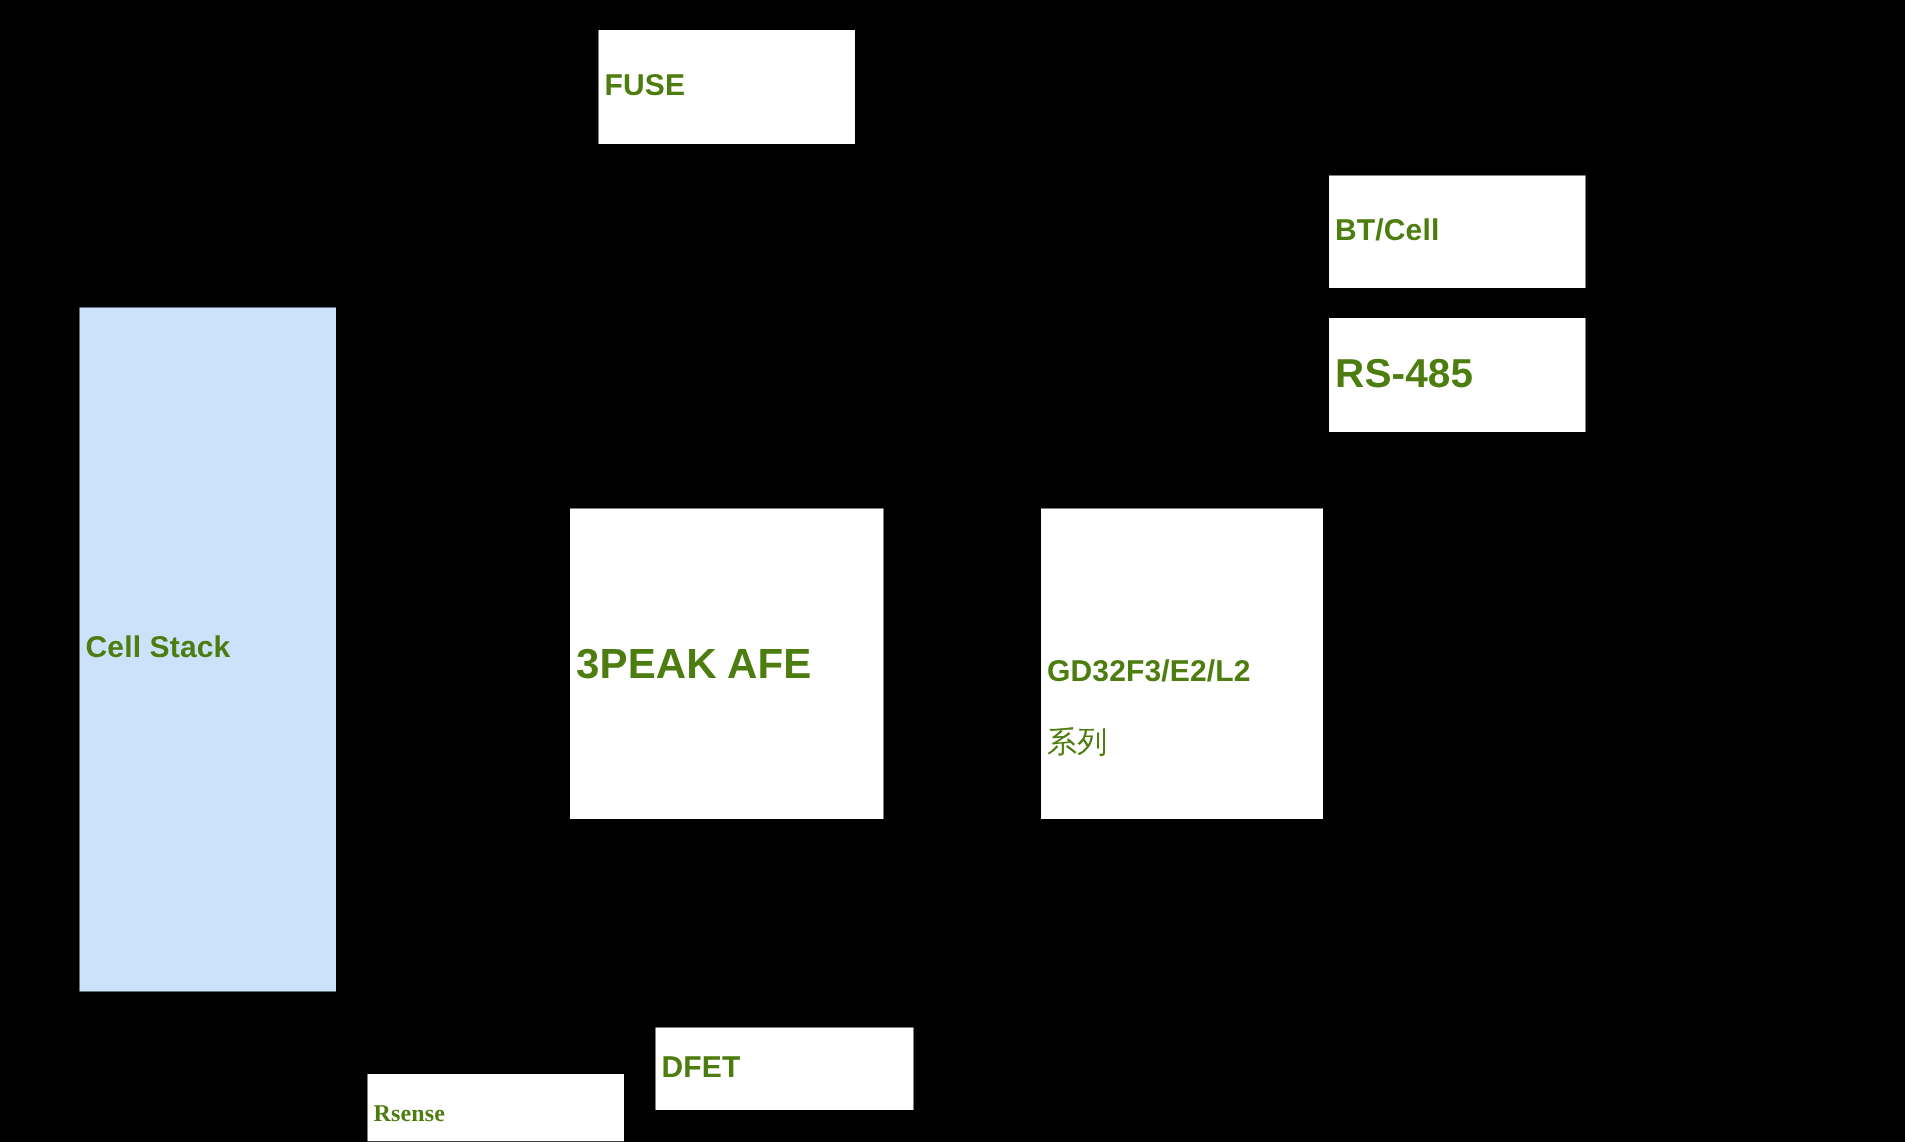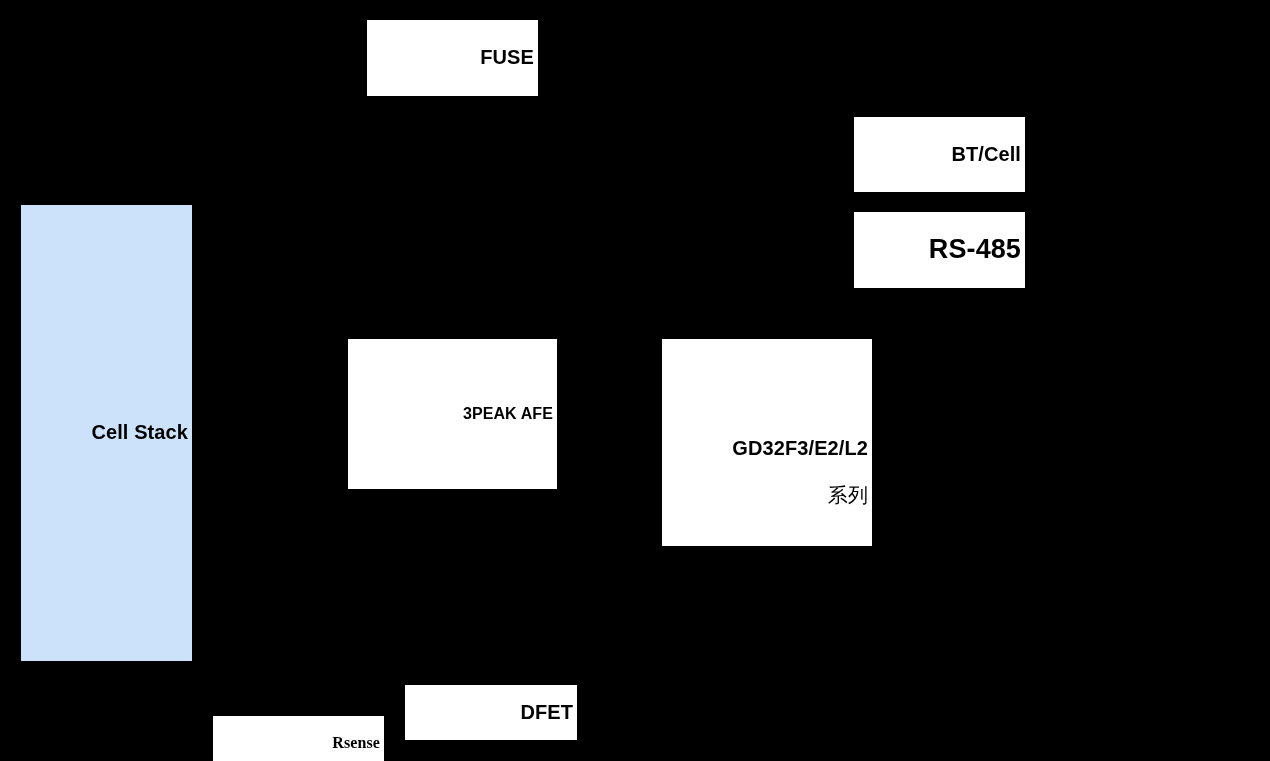--- a/index.html
+++ b/index.html
@@ -15,43 +15,44 @@
     background: #000000;
     overflow: hidden;
     font-family: "Liberation Sans", "DejaVu Sans", sans-serif;
   }
   .block {
     position: absolute;
     box-sizing: border-box;
     display: flex;
     align-items: center;
     justify-content: center;
-    text-align: right;
-    color: #000000;
+    text-align: left;
+    color: #4d7c0f;
     background: #ffffff;
     font-weight: bold;
     line-height: 1.18;
     letter-spacing: 0.1px;
+    margin-left: 32px;
     -webkit-font-smoothing: antialiased;
   }
   .block .label {
     display: block;
     width: 100%;
     padding: 0 4px;
     box-sizing: border-box;
     white-space: pre-line;
   }
   
   .b-fuse      { left: 367px; top: 20px;  width: 171px; height: 76px;  font-size: 20px; }
   .b-btwifi    { left: 854px; top: 117px; width: 171px; height: 75px;  font-size: 20px; }
   .b-rs485     { left: 854px; top: 212px; width: 171px; height: 76px;  font-size: 27px; }
   .b-cellstack { left: 21px;  top: 205px; width: 171px; height: 456px; font-size: 20px;
                  background: #cce2fb; }
-  .b-afe       { left: 348px; top: 339px; width: 209px; height: 150px; font-size: 16px; }
-  .b-mcu       { left: 662px; top: 339px; width: 210px; height: 207px; font-size: 20px;
+  .b-afe       { left: 348px; top: 339px; width: 209px; height: 207px; font-size: 28px; }
+  .b-mcu       { left: 662px; top: 339px; width: 188px; height: 207px; font-size: 20px;
                  align-items: flex-start; padding-top: 74px; }
   .b-rsense    { left: 213px; top: 716px; width: 171px; height: 55px;  font-size: 16px; font-family: Liberation Serif, serif; }
   .b-dfet      { left: 405px; top: 685px; width: 172px; height: 55px;  font-size: 20px; }
   .b-cfet      { left: 596px; top: 685px; width: 170px; height: 55px;  font-size: 20px; }
 
   
   .cjk {
     font-family: Liberation Serif, serif;
     font-weight: normal;
   }

